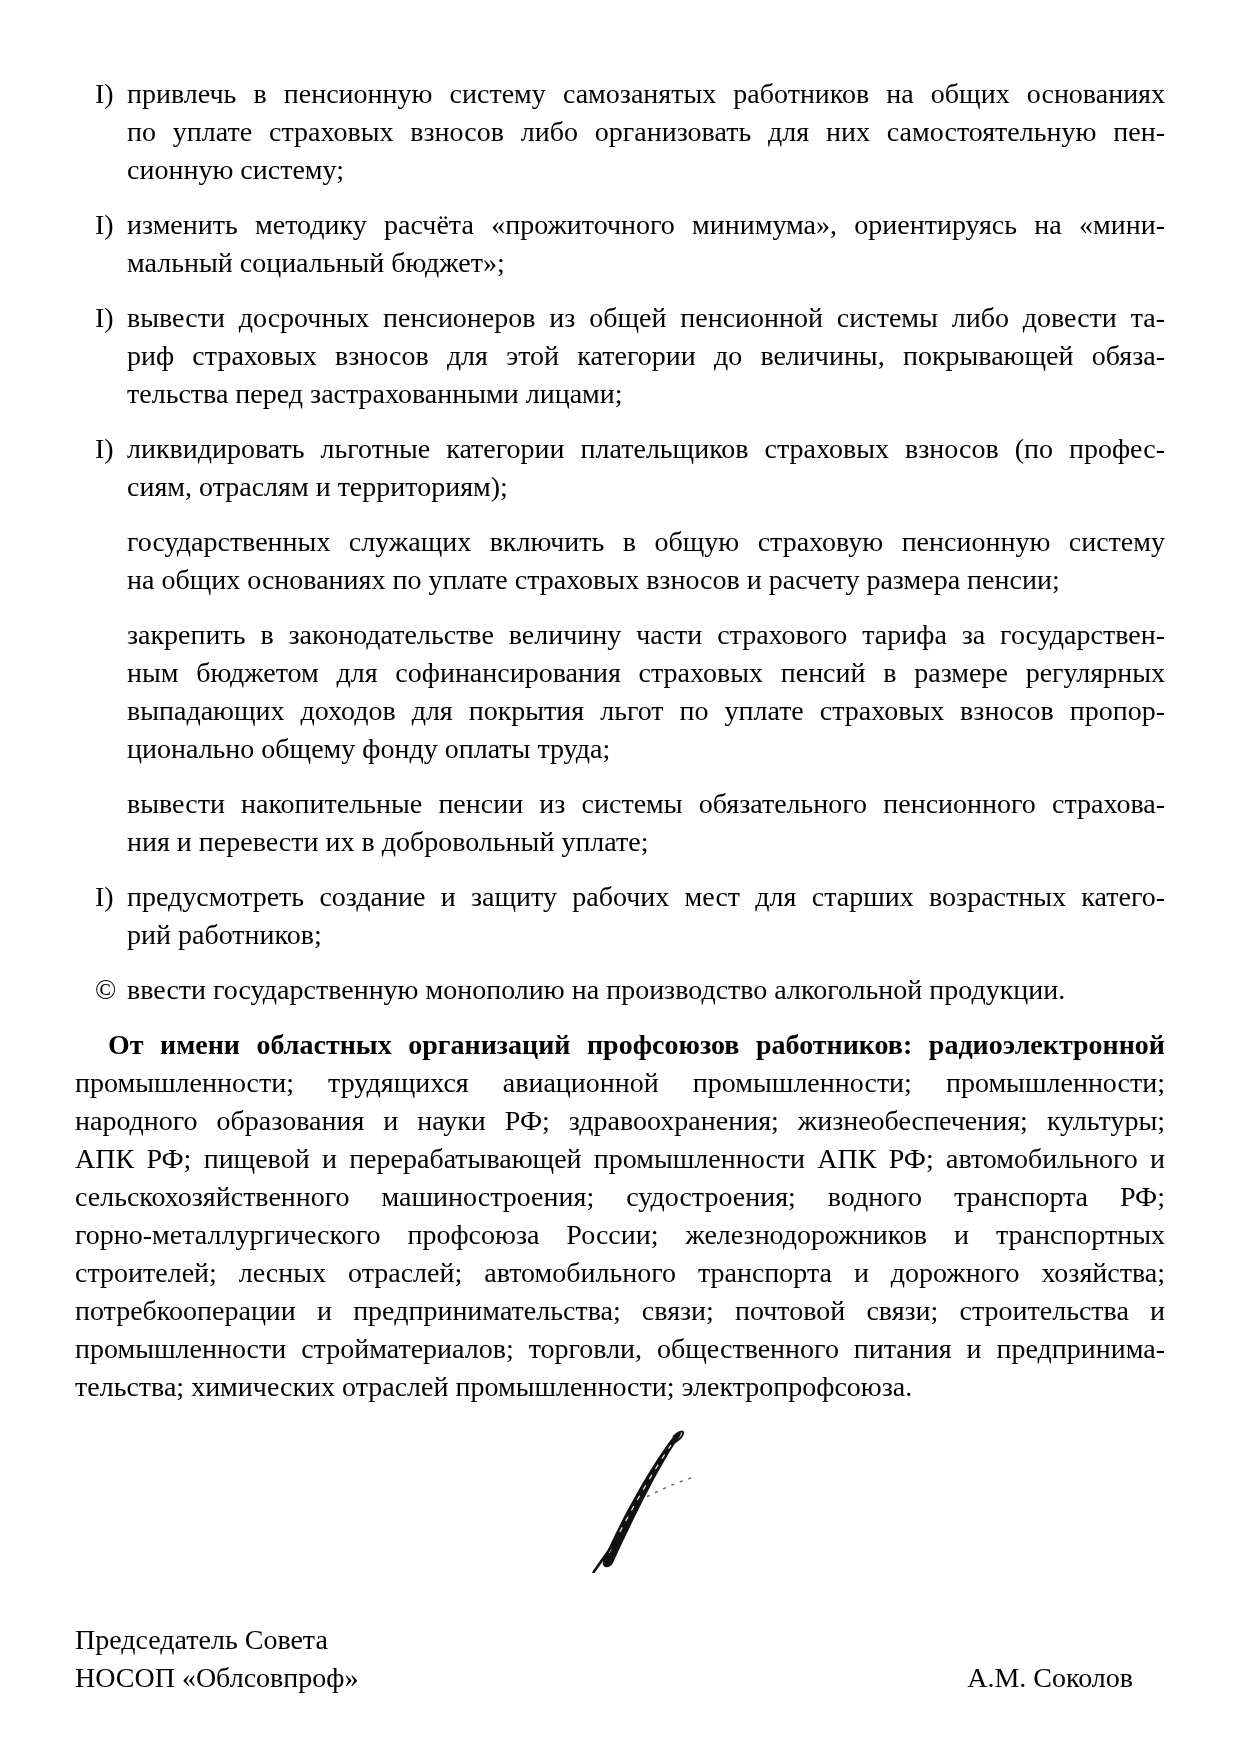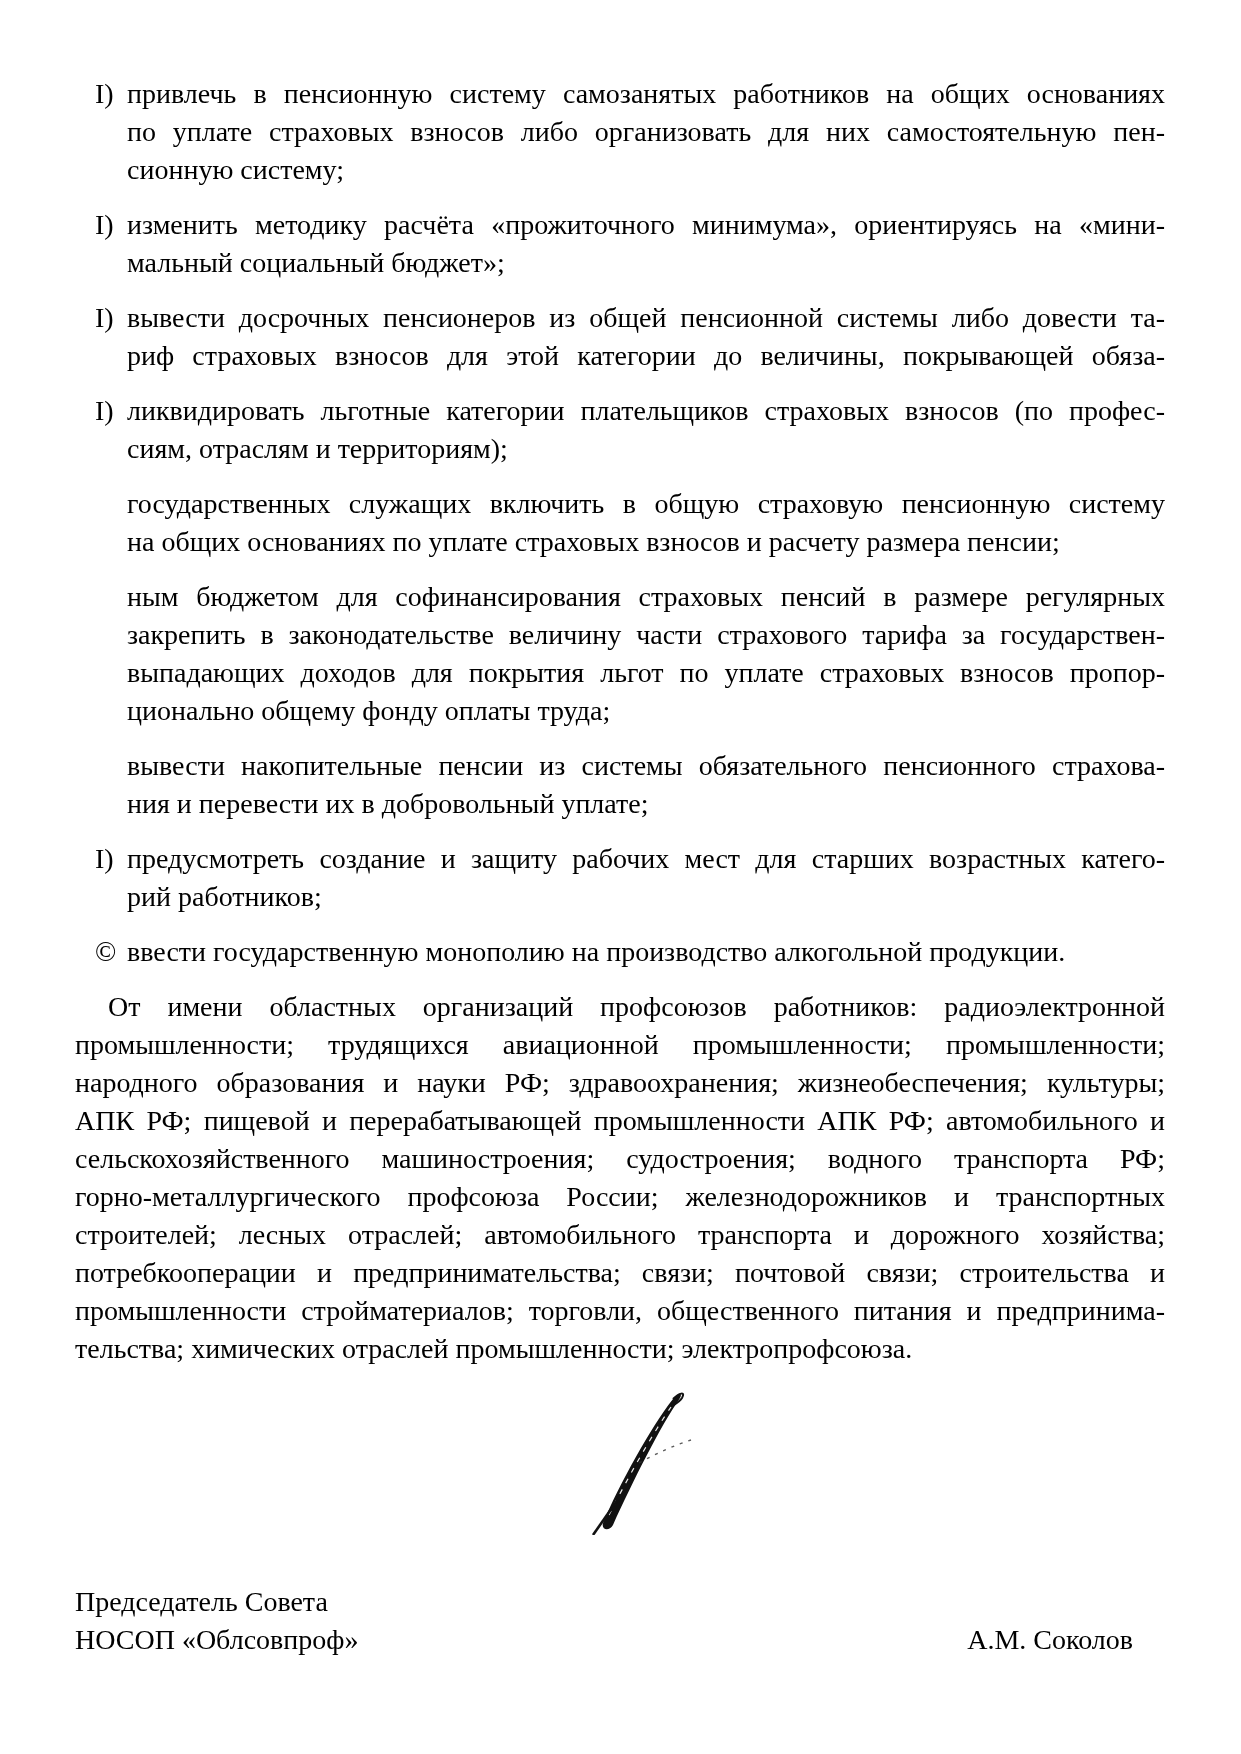--- a/index.html
+++ b/index.html
@@ -37,20 +37,21 @@
   .line {
     line-height: 38px;
     text-align: justify;
     text-align-last: justify;
   }
   .line.end {
     text-align-last: left;
   }
   .line.indent {
     text-indent: 33px;
+    font-weight: bold;
   }
   .line.outdent {
     margin-left: -20px;
   }
   .sig-wrap {
     margin: 14px 0 0 460px;
     width: 200px;
     height: 150px;
   }
   .footer {
@@ -80,36 +81,37 @@
   <div class="para">
     <span class="marker">I)</span>
     <div class="line">изменить методику расчёта «прожиточного минимума», ориентируясь на «мини-</div>
     <div class="line end">мальный социальный бюджет»;</div>
   </div>
 
   <div class="para">
     <span class="marker">I)</span>
     <div class="line">вывести досрочных пенсионеров из общей пенсионной системы либо довести та-</div>
     <div class="line">риф страховых взносов для этой категории до величины, покрывающей обяза-</div>
+    <div class="line end">тельства перед застрахованными лицами;</div>
   </div>
 
   <div class="para">
     <span class="marker">I)</span>
     <div class="line">ликвидировать льготные категории плательщиков страховых взносов (по профес-</div>
     <div class="line end">сиям, отраслям и территориям);</div>
   </div>
 
   <div class="para">
     <div class="line">государственных служащих включить в общую страховую пенсионную систему</div>
     <div class="line end">на общих основаниях по уплате страховых взносов и расчету размера пенсии;</div>
   </div>
 
   <div class="para">
+    <div class="line">закрепить в законодательстве величину части страхового тарифа за государствен-</div>
     <div class="line">ным бюджетом для софинансирования страховых пенсий в размере регулярных</div>
-    <div class="line">закрепить в законодательстве величину части страхового тарифа за государствен-</div>
     <div class="line">выпадающих доходов для покрытия льгот по уплате страховых взносов пропор-</div>
     <div class="line end">ционально общему фонду оплаты труда;</div>
   </div>
 
   <div class="para">
     <div class="line">вывести накопительные пенсии из системы обязательного пенсионного страхова-</div>
     <div class="line end">ния и перевести их в добровольный уплате;</div>
   </div>
 
   <div class="para">

